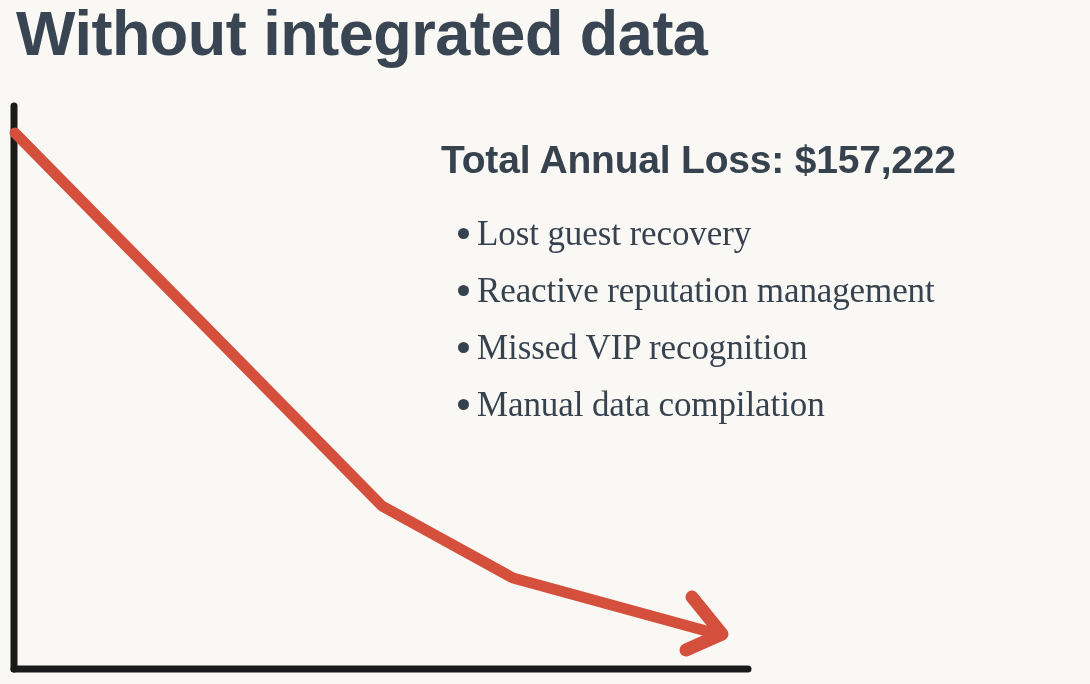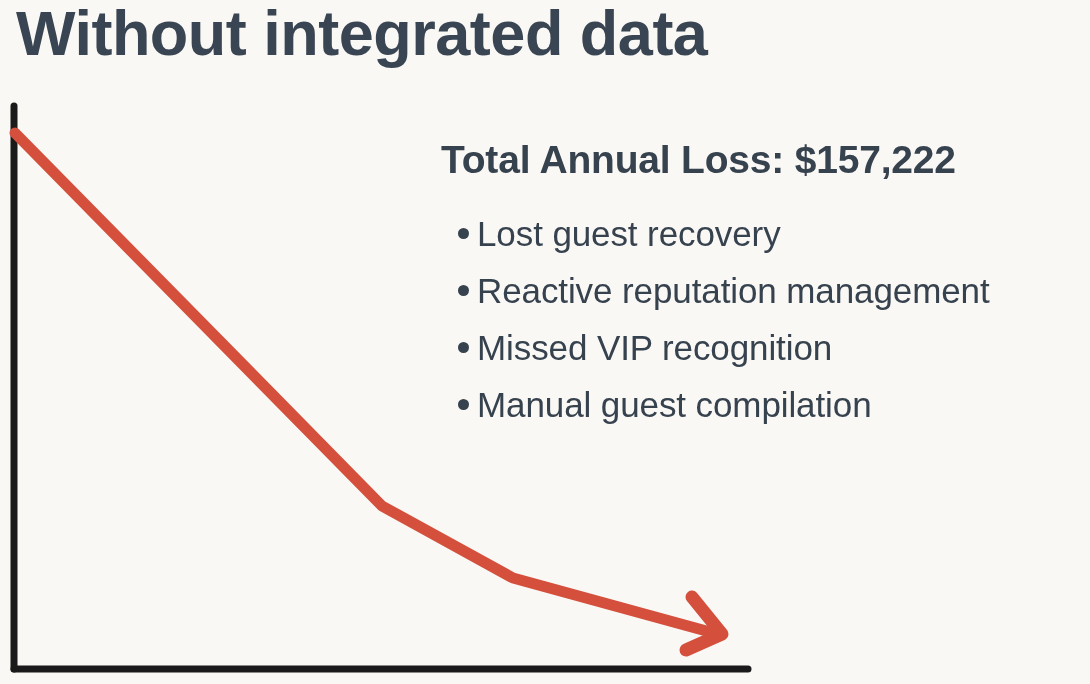--- a/index.html
+++ b/index.html
@@ -63,20 +63,21 @@
     margin-top: 22px;
   }
   #loss-list li {
     position: relative;
     padding-left: 36px;
     font-size: 35px;
     color: #37424f;
     line-height: 57px;
     white-space: nowrap;
     letter-spacing: -0.1px;
+    font-family: Liberation Serif, serif;
   }
   #loss-list li .bullet-dot {
     position: absolute;
     left: 17px;
     top: 23px;
     width: 11px;
     height: 11px;
     border-radius: 50%;
     background: #37424f;
   }
@@ -109,18 +110,18 @@
       <li>
         <span class="bullet-dot"></span>
         <span>Reactive reputation management</span>
       </li>
       <li>
         <span class="bullet-dot"></span>
         <span>Missed VIP recognition</span>
       </li>
       <li>
         <span class="bullet-dot"></span>
-        <span>Manual guest compilation</span>
+        <span>Manual data compilation</span>
       </li>
     </ul>
   </div>
 
 </div>
 
 </body></html>

